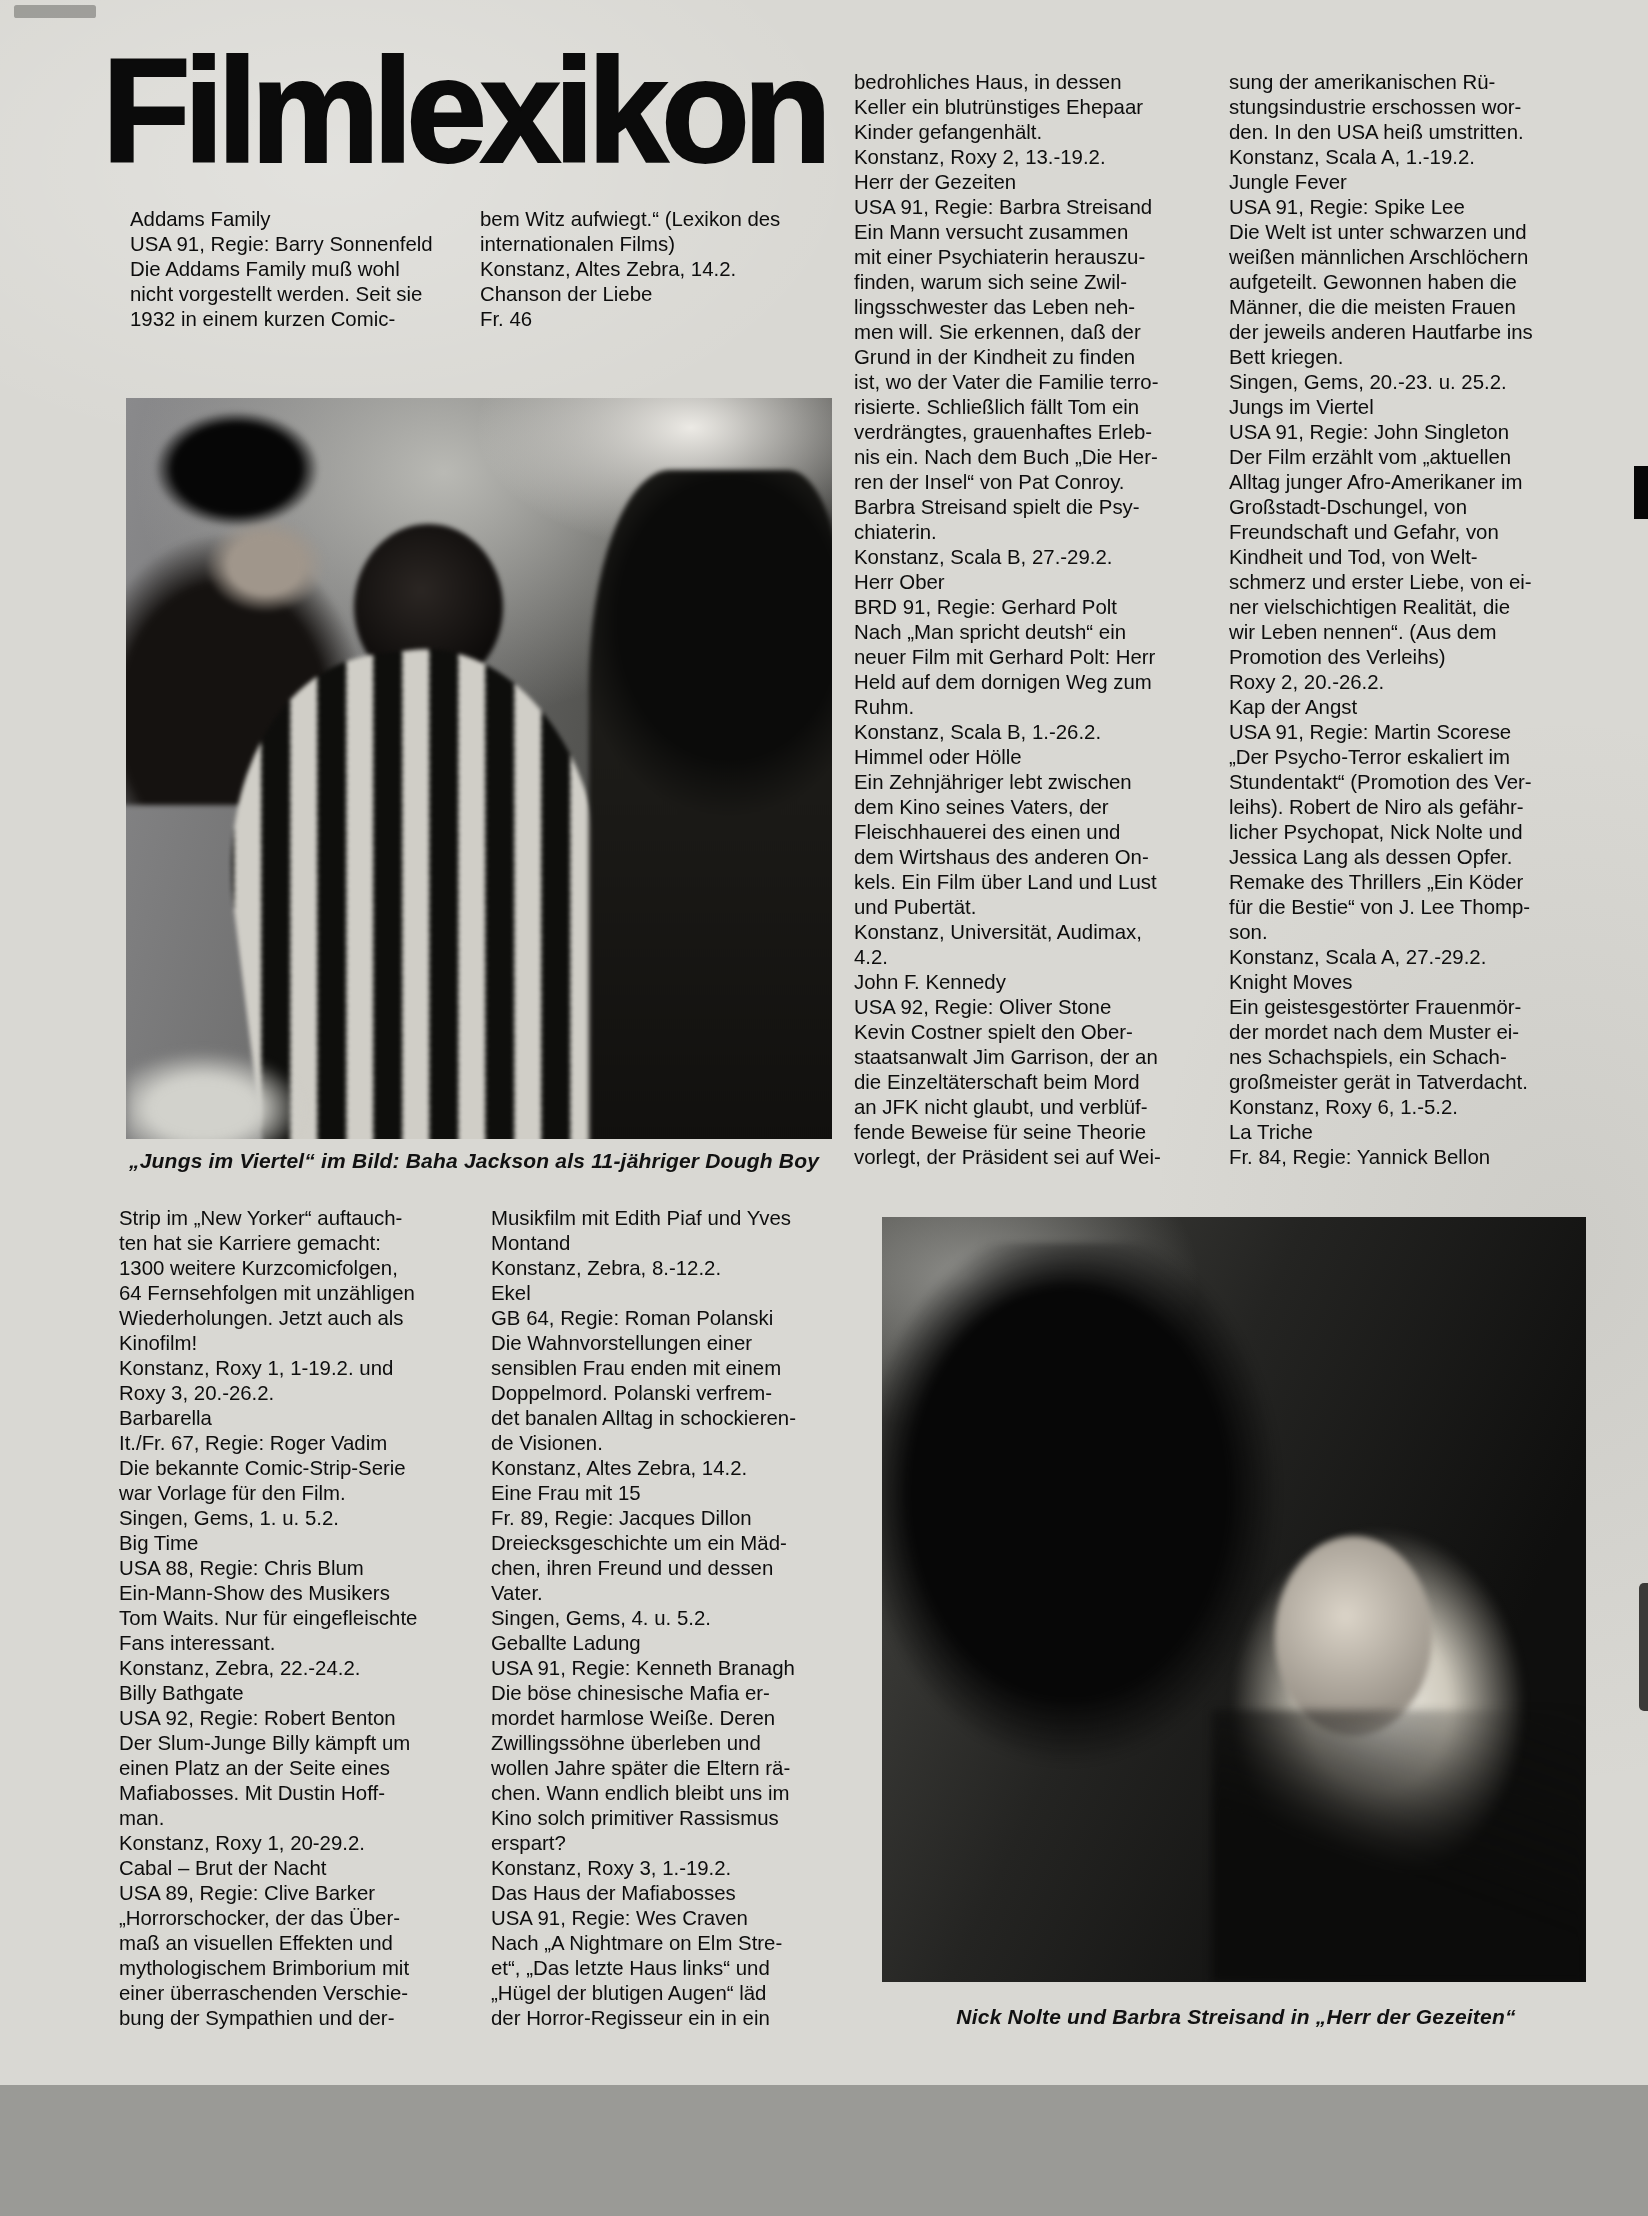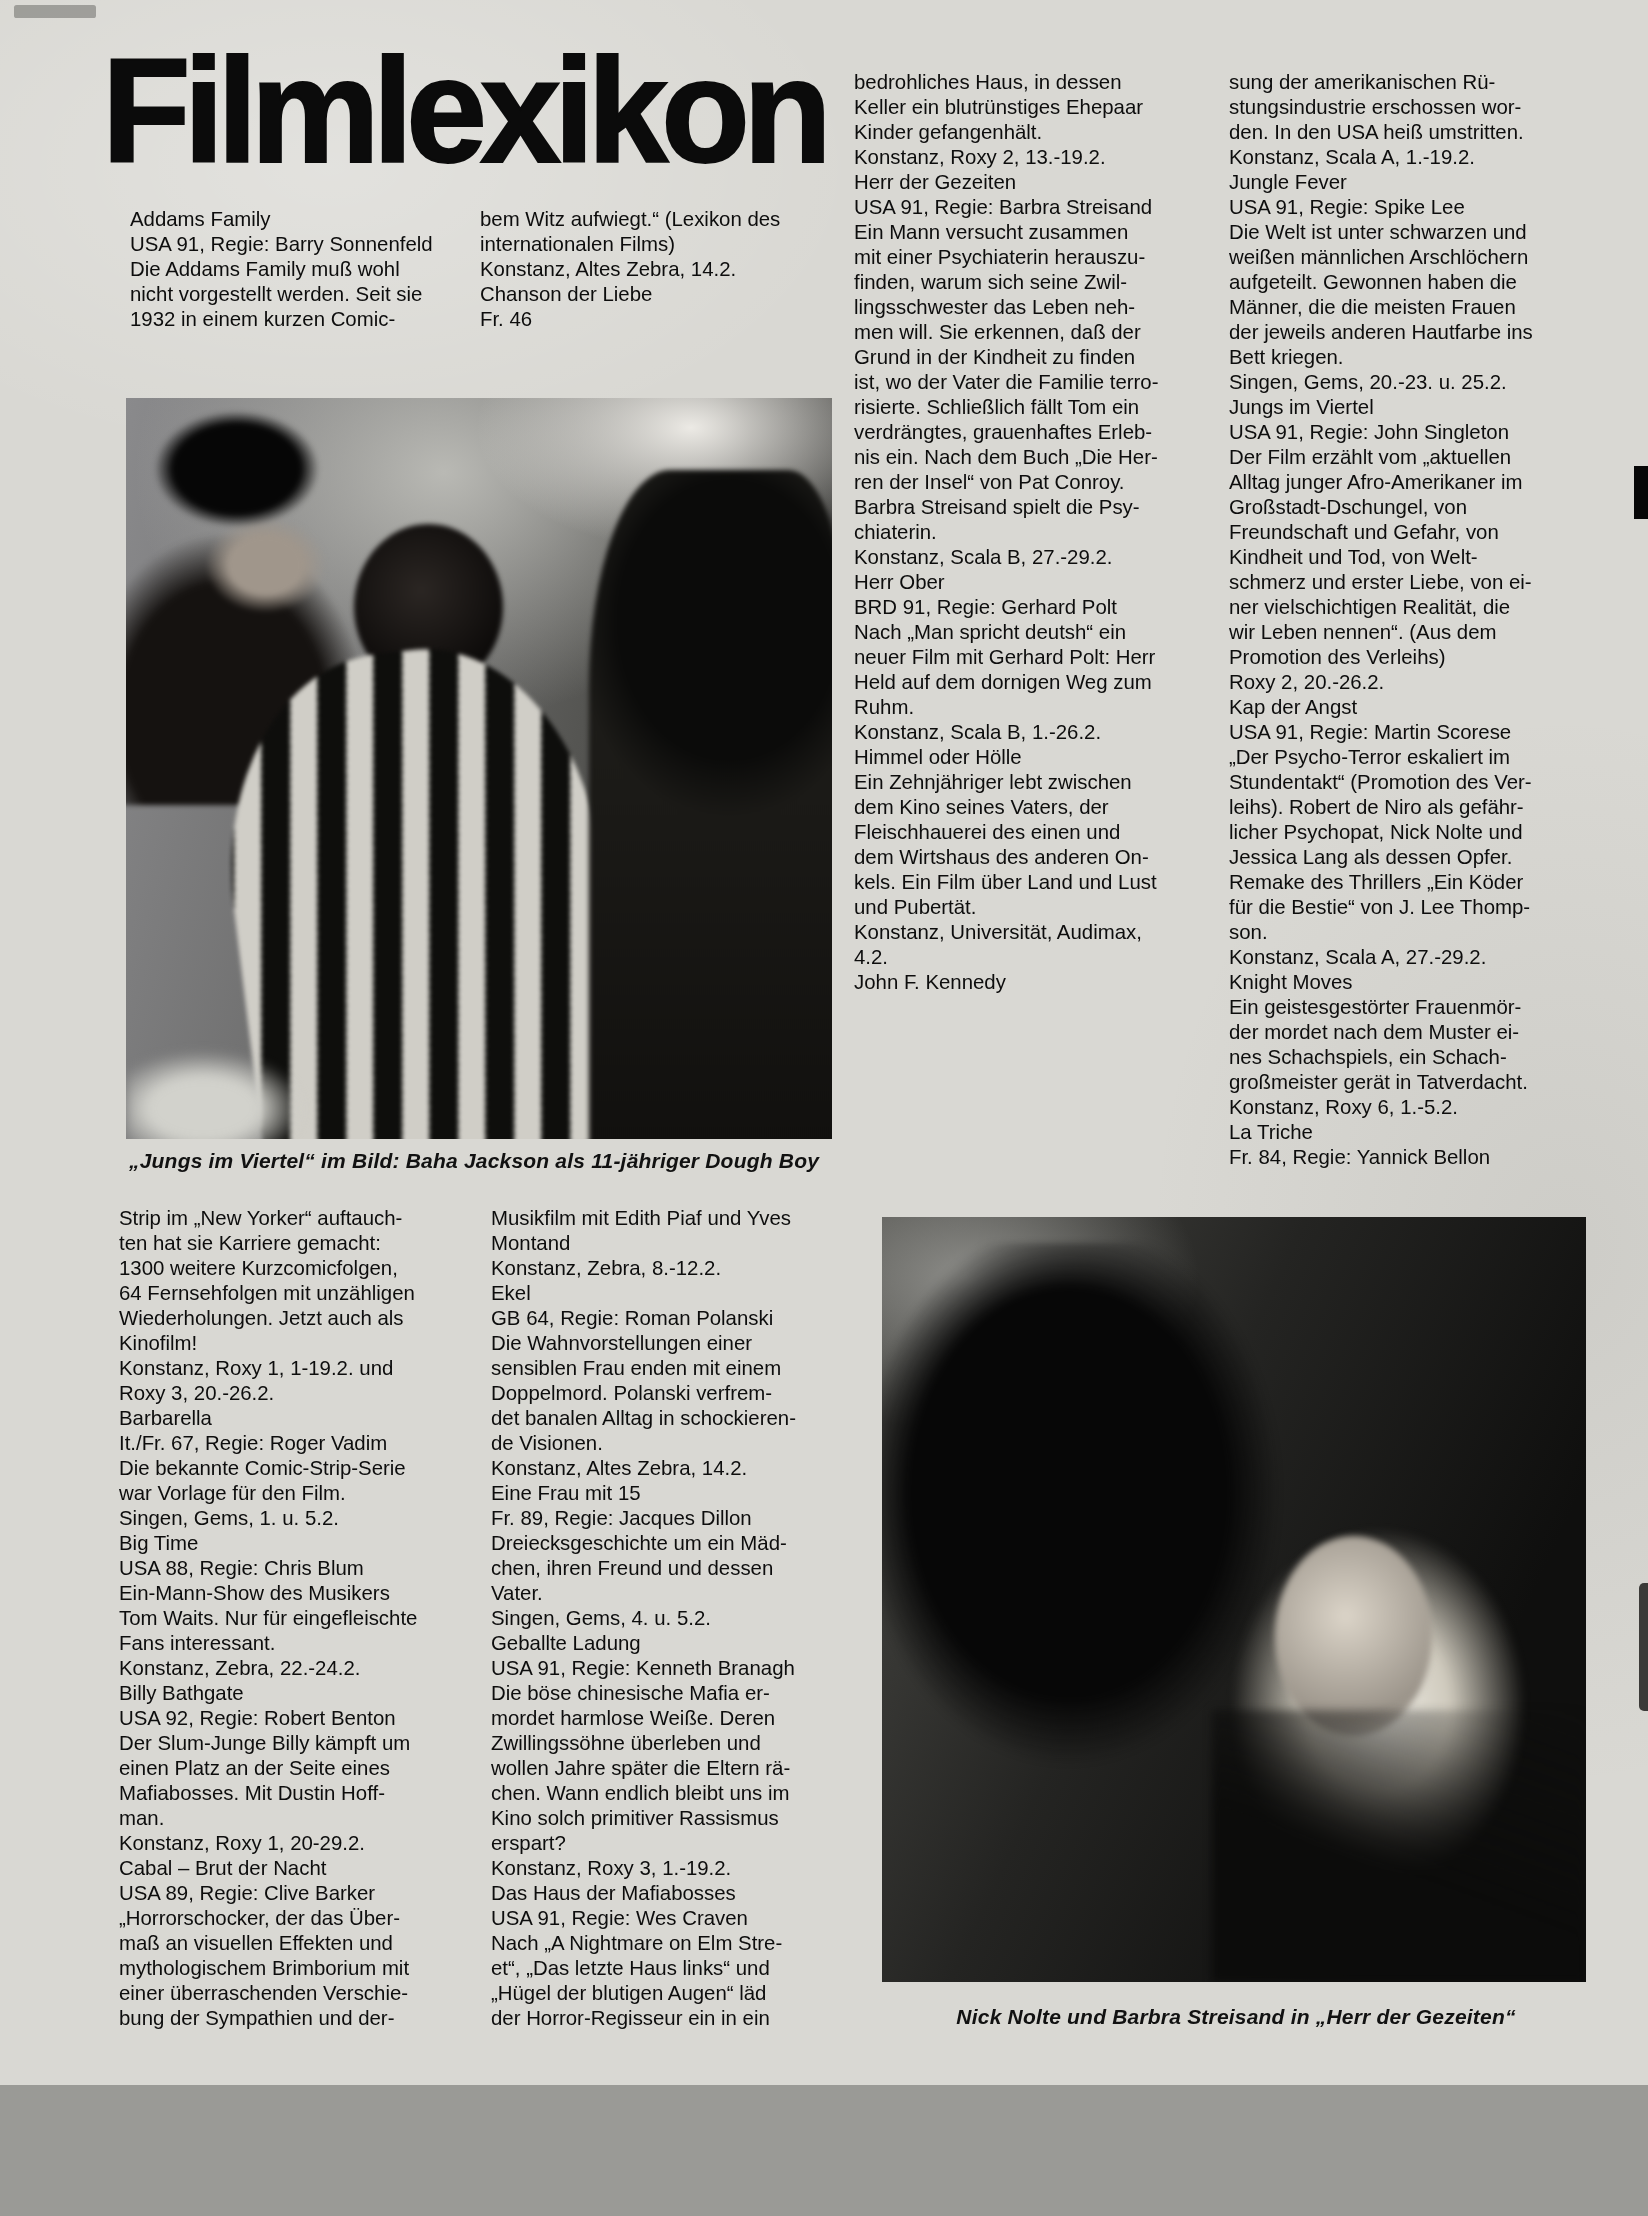--- a/index.html
+++ b/index.html
@@ -183,20 +183,27 @@
       <div class="seg heading">Himmel oder Hölle</div>
       <div class="seg body">Ein Zehnjähriger lebt zwischen
 dem Kino seines Vaters, der
 Fleischhauerei des einen und
 dem Wirtshaus des anderen On-
 kels. Ein Film über Land und Lust
 und Pubertät.
 Konstanz, Universität, Audimax,
 4.2.</div>
       <div class="seg heading">John F. Kennedy</div>
+      <div class="seg body">USA 92, Regie: Oliver Stone
+Kevin Costner spielt den Ober-
+staatsanwalt Jim Garrison, der an
+die Einzeltäterschaft beim Mord
+an JFK nicht glaubt, und verblüf-
+fende Beweise für seine Theorie
+vorlegt, der Präsident sei auf Wei-</div>
     </div>
 
   <div class="col" style="left:1229px; top:70px; width:379px;">
       <div class="seg body">sung der amerikanischen Rü-
 stungsindustrie erschossen wor-
 den. In den USA heiß umstritten.
 Konstanz, Scala A, 1.-19.2.</div>
       <div class="seg heading">Jungle Fever</div>
       <div class="seg body">USA 91, Regie: Spike Lee
 Die Welt ist unter schwarzen und

